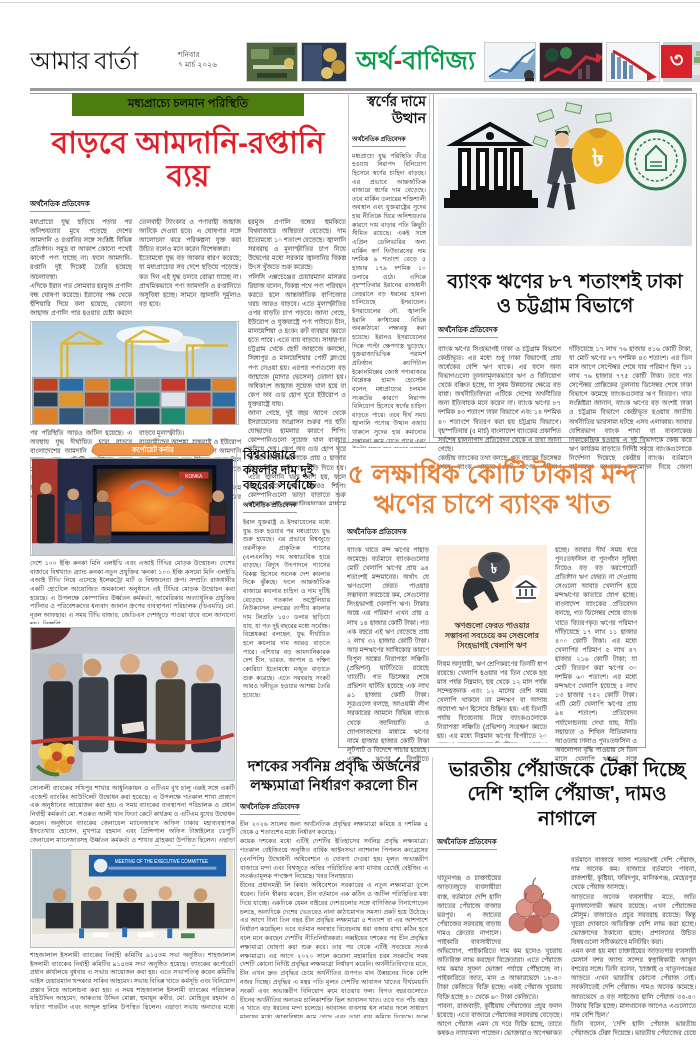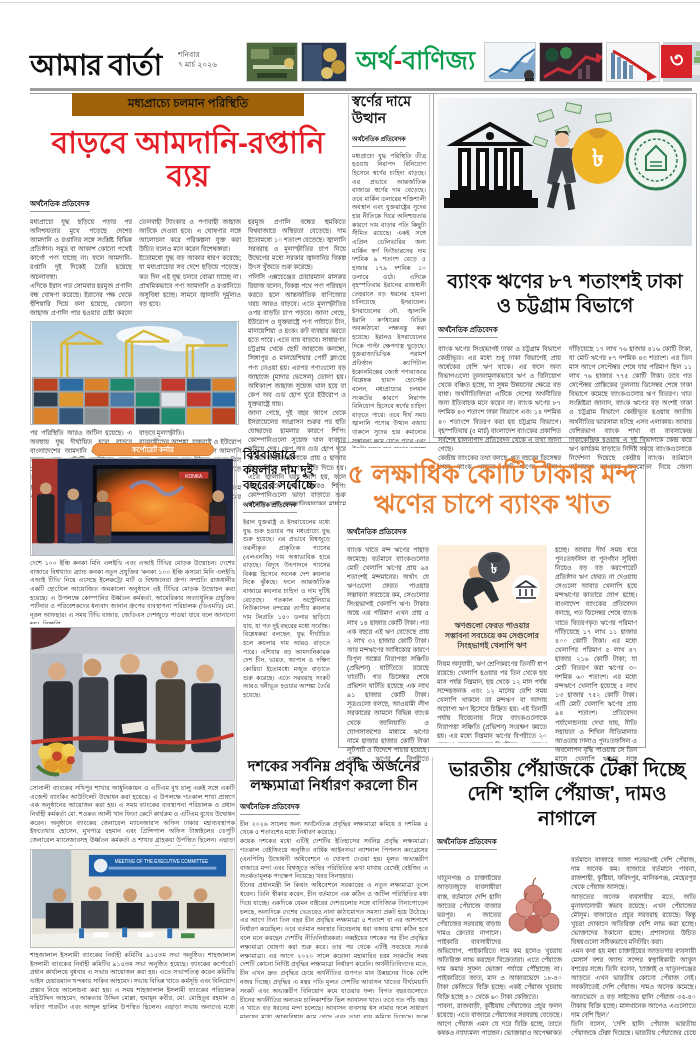--- a/index.html
+++ b/index.html
@@ -2,51 +2,51 @@
 <html><head>
 <meta charset="utf-8">
 <style>
   * { margin:0; padding:0; box-sizing:border-box; }
   body { background:#ffffff; font-family:"Liberation Sans","DejaVu Sans",sans-serif; }
   .page { position:relative; width:700px; height:1050px; background:#fff; overflow:hidden; }
   .topline { position:absolute; top:2px; left:0; width:700px; height:1px; background:#d8d8d8; }
 
   
   .header { position:absolute; left:30px; top:40px; width:662px; height:46px; }
-  .logo { position:absolute; left:0; top:2px; font-size:29px; font-weight:700; color:#111; letter-spacing:-1px; }
+  .logo { position:absolute; left:0; top:2px; font-size:24px; font-weight:400; color:#111; letter-spacing:-1px; }
   .dateblock { position:absolute; left:148px; top:10px; font-size:7.5px; color:#333; line-height:1.3; }
   .strip { position:absolute; left:192px; top:0; width:428px; height:44px; display:flex; align-items:center; gap:3px;padding-left:24px; }
   .thumb { height:40px; border:1px solid #cfcfcf; overflow:hidden; flex:none; }
   .section-title { flex:none; padding:0 6px; font-size:25px; font-weight:800; white-space:nowrap; }
   .sec-green { color:#0b9d4b; }
   .sec-red { color:#e01e25; }
   .pagebox { position:absolute; right:0; top:5px; width:31px; height:33px; background:#d8232a; color:#fff;
              display:flex; align-items:center; justify-content:center; font-size:21px; font-weight:800; }
   .headrule { position:absolute; left:30px; top:88px; width:662px; border-top:3px solid #9b9b9b; border-bottom:1px solid #9b9b9b; height:6px; }
 
   
   .byline { font-size:7px; font-weight:700; color:#111; border-bottom:1px solid #999; display:inline-block; padding-bottom:1px; margin-bottom:3px; }
   .art-body { font-size:6.4px; line-height:1.42; color:#1c1c1c; text-align:justify; white-space:pre-line; overflow:hidden; }
   .caption { font-size:6.2px; line-height:1.4; color:#1c1c1c; text-align:justify; overflow:hidden; }
   .vrule { position:absolute; width:1px; background:#c9c9c9; }
 
   
   .lead { position:absolute; left:30px; top:93px; width:316px; height:352px; }
-  .kicker { width:232px; margin:0 auto; background:#a16207; text-align:center; font-size:11.5px; font-weight:700; color:#111; padding:2px 0; }
+  .kicker { width:232px; margin:0 auto; background:#4d7c0f; text-align:center; font-size:11.5px; font-weight:700; color:#111; padding:2px 0; }
   .lead-headline { text-align:center; color:#e41e26; font-size:30px; font-weight:800; line-height:1.1; margin-top:10px; }
   .lead-cols { display:flex; gap:7px; margin-top:2px; }
   .lead-left { width:211px; }
   .lead-top { column-count:2; column-gap:7px; height:104px; }
   .photo { display:block; border:1px solid #bbb; }
   .lead-bottom { column-count:2; column-gap:7px; height:74px; margin-top:3px; }
   .lead-col3 { flex:1; height:288px; }
 
   
   .gold { position:absolute; left:352px; top:93px; width:74px; height:352px; }
-  .gold-headline { font-size:14px; font-weight:800; color:#111; line-height:1.2; }
+  .gold-headline { font-size:14px; font-weight:800; color:#111; line-height:1.2;text-align:right; }
   .gold .art-body { font-size:6.1px; height:296px; margin-top:2px; }
 
   
   .rightbox { position:absolute; left:433px; top:93px; width:264px; height:345px; border:1px solid #a8a8a8; padding:4px; }
   .bank-illo { position:relative; width:100%; height:148px; background:linear-gradient(120deg,#f4f6f8 0%,#e2e6ea 45%,#f0f2f4 70%,#dde2e6 100%); overflow:hidden; }
   .bank-headline { text-align:center; font-size:19.5px; font-weight:800; color:#111; line-height:1.25; margin-top:23px; }
   .bank-body { column-count:2; column-gap:8px; height:128px; margin-top:3px; }
 
   
   .corpbanner { position:absolute; left:92px; top:443px; width:122px; height:13px; background:#ef9549; border:1px solid #d87f33;

